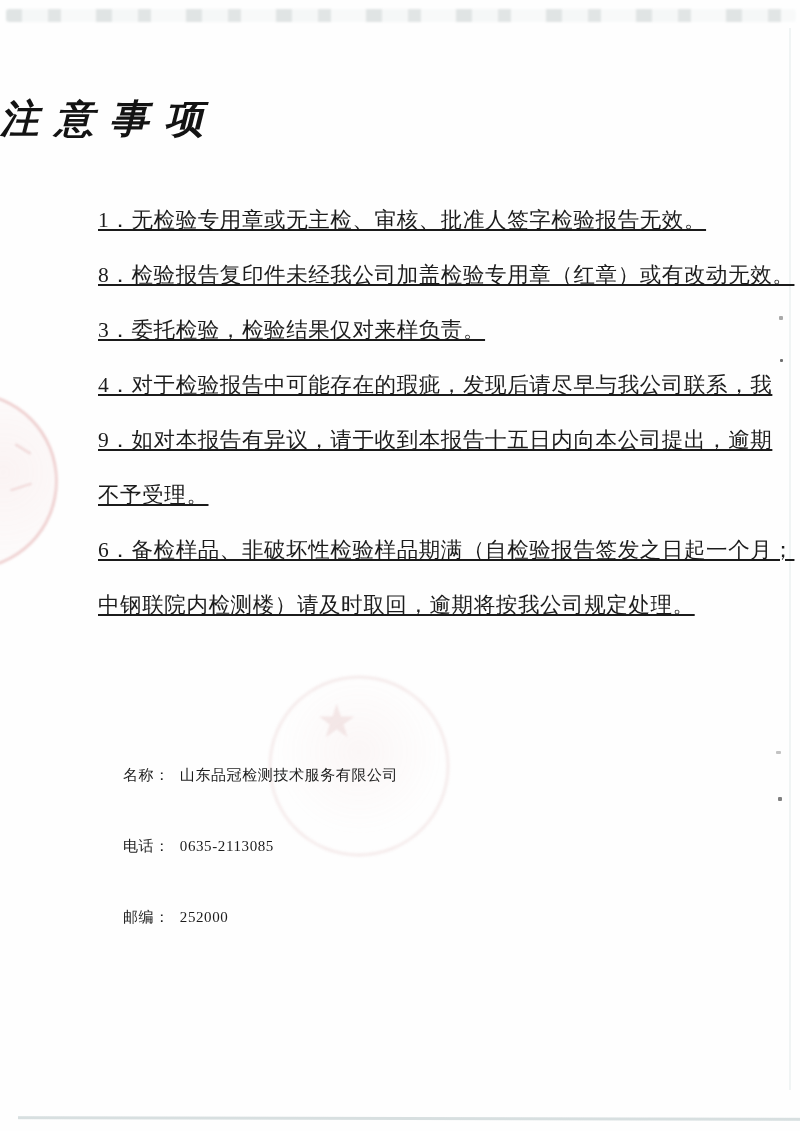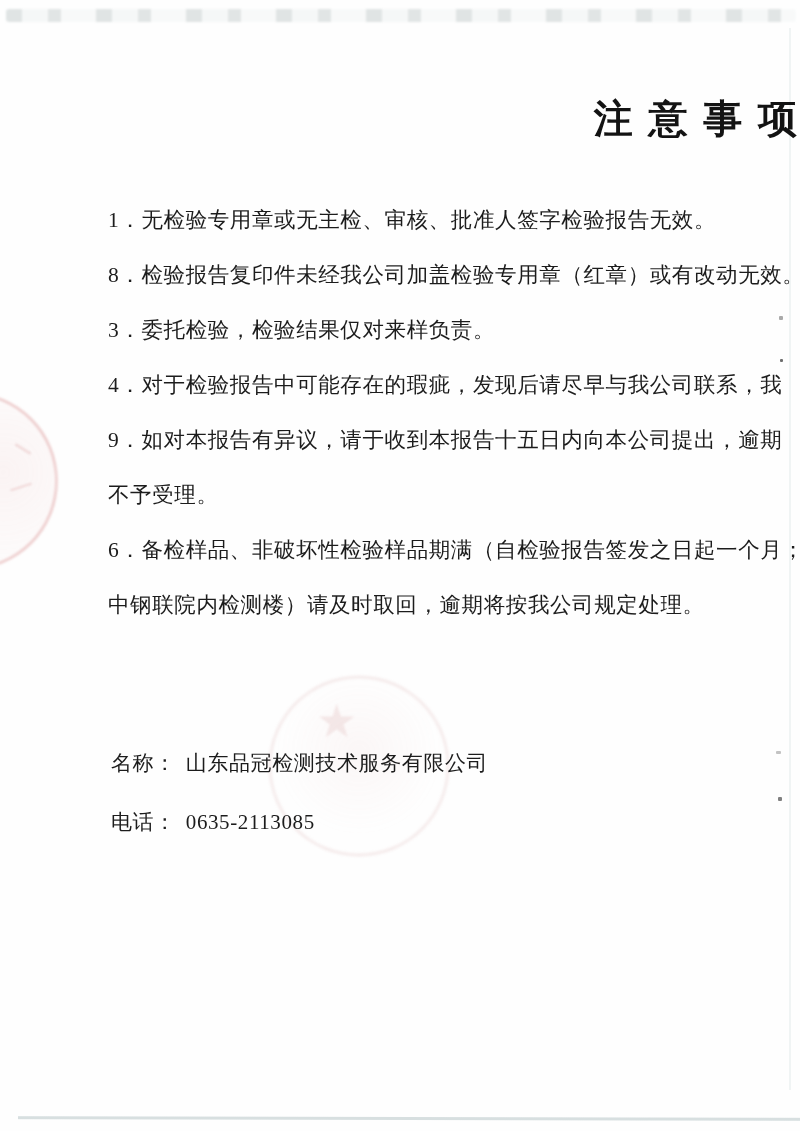--- a/index.html
+++ b/index.html
@@ -76,47 +76,48 @@
     color: rgba(202,138,138,0.17);
     filter: blur(1.2px);
     font-family: "DejaVu Sans", sans-serif;
   }
 
   
   .doc-title {
     position: absolute;
     left: 0; right: 0; top: 92px;
     margin: 0;
-    text-align: right;
+    text-align: left;
     font-size: 39px;
     font-weight: bold;
     letter-spacing: 3px;
     color: #131313;
     white-space: nowrap;
+    font-style: italic;
   }
   .notes {
     position: absolute;
-    left: 108px; top: 193px; right: 30px;
+    left: 98px; top: 193px; right: 30px; text-decoration: underline;
   }
   .notes p {
     margin: 0;
     line-height: 55px;
     font-size: 21.5px;
     letter-spacing: 0.6px;
     white-space: nowrap;
     color: #1c1c1c;
   }
   .contact {
     position: absolute;
     left: 107px; top: 732px; right: 30px;
   }
   .contact p {
-    margin: 4px;
+    margin: 16px;
     line-height: 55px;
-    font-size: 21px;
+    font-size: 15px;
     letter-spacing: 0.6px;
     white-space: nowrap;
     color: #1c1c1c;
   }
   .contact .label { margin-right: 10px; }
 </style>
 </head>
 <body>
 
 <div class="page">
@@ -149,15 +150,18 @@
     <p>中钢联院内检测楼）请及时取回，逾期将按我公司规定处理。</p>
   </div>
 
   <div class="contact">
     <p>
       <span class="label">名称：</span><span>山东品冠检测技术服务有限公司</span>
     </p>
     <p>
       <span class="label">电话：</span><span>0635-2113085</span>
     </p>
+    <p>
+      <span class="label">邮编：</span><span>252000</span>
+    </p>
   </div>
 
 </div>
 
 </body></html>

